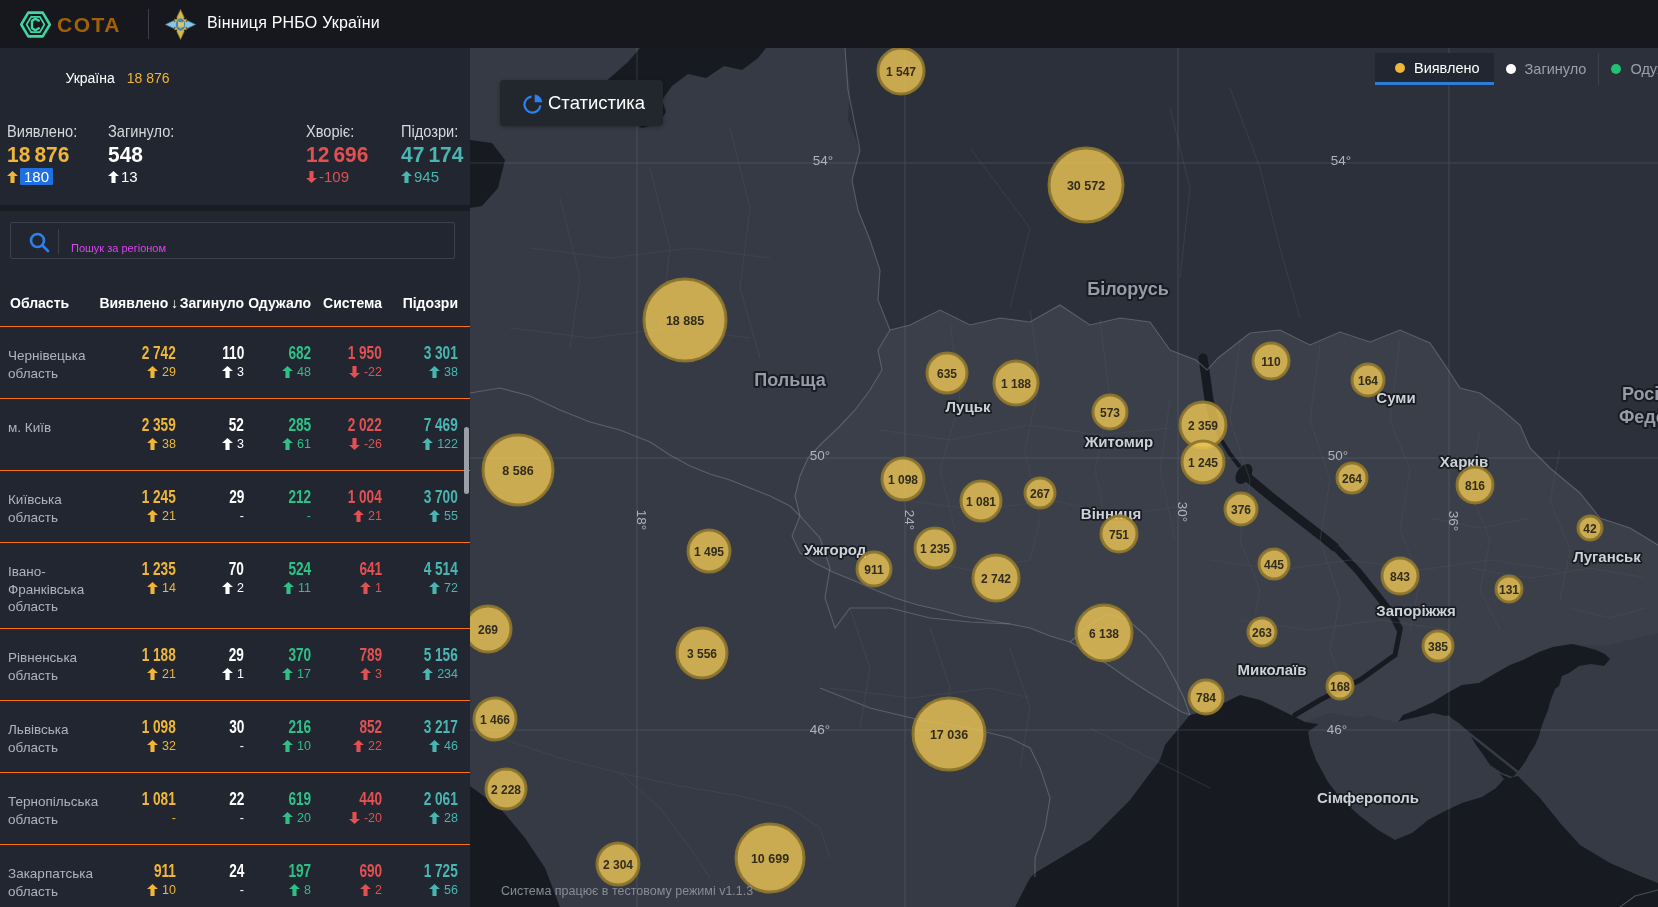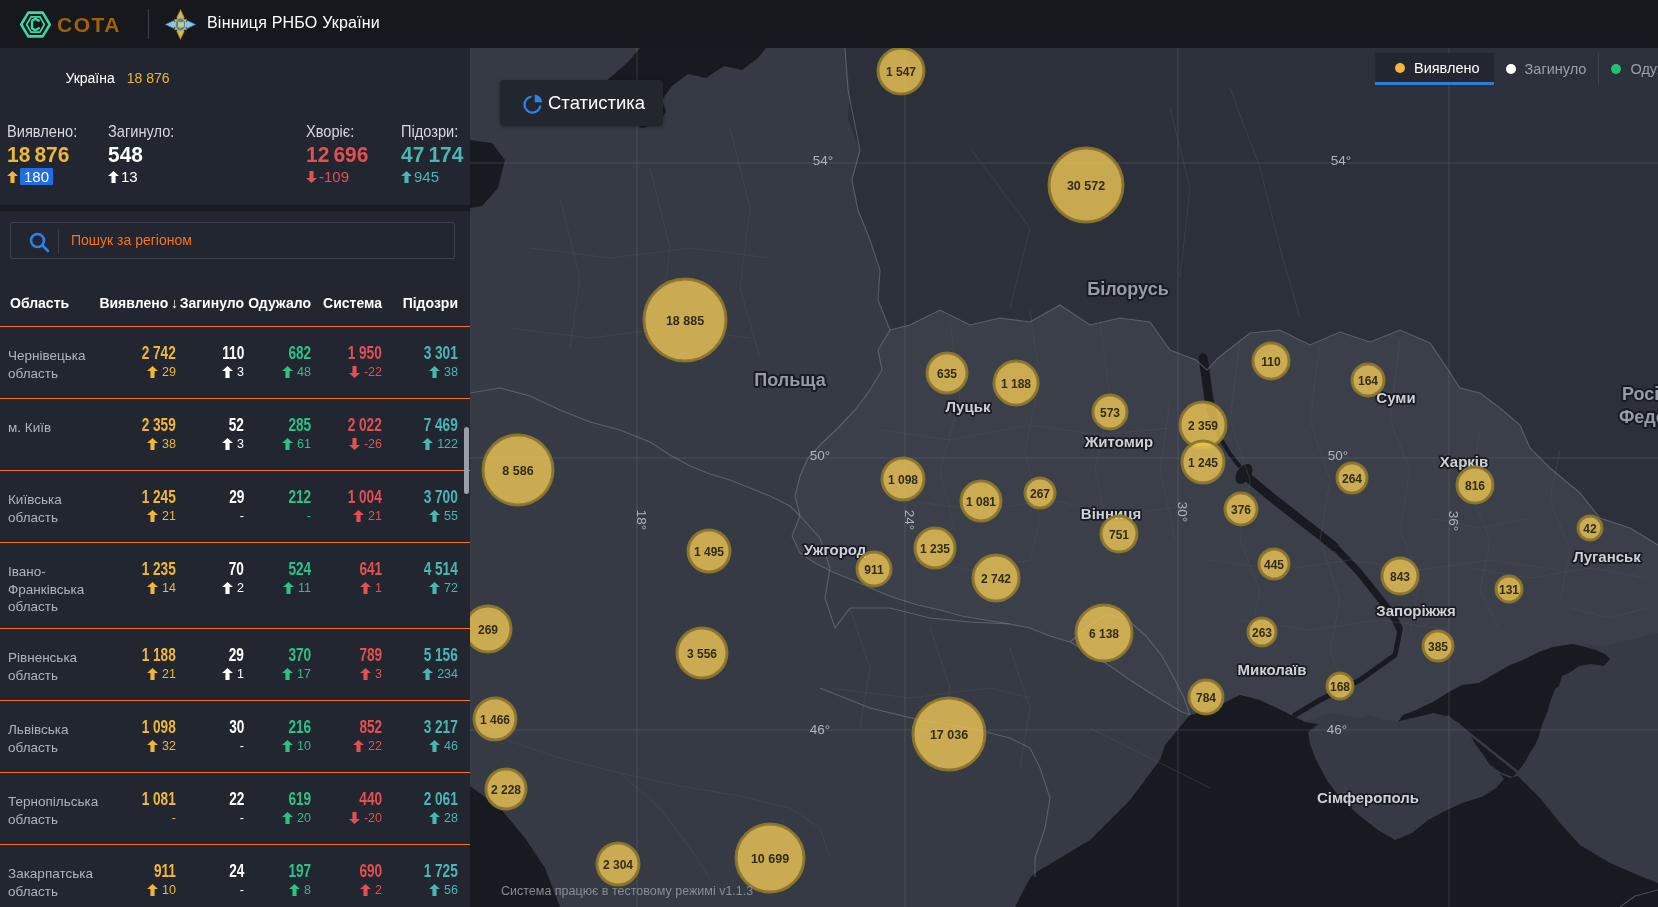--- a/index.html
+++ b/index.html
@@ -27,21 +27,21 @@
 .sc{position:absolute;top:0;white-space:nowrap}
 .sc .lb{font-size:17px;color:#d5d8dd;padding-top:17px;transform:scaleX(.86);transform-origin:0 50%}
 .sc .v{font-size:22.5px;line-height:26px;font-weight:bold;margin-top:0;transform:scaleX(.93);transform-origin:0 50%}
 .sc .d{font-size:15px;margin-top:0;display:flex;align-items:center}
 .sc .d .num{margin-left:2px}
 #sep1{position:absolute;left:0;top:157px;width:470px;height:6px;background:#191c22}
 
 #search{position:absolute;left:10px;top:174px;width:445px;height:37px;border:1px solid #3c414b;border-radius:2px}
 #search .ic{position:absolute;left:17px;top:8px}
 #search .dv{position:absolute;left:47px;top:6px;width:1px;height:25px;background:#3a3f48}
-#search .ph{position:absolute;left:60px;top:9px;font-size:14px;color:#f97316}
+#search .ph{position:absolute;left:60px;top:19px;font-size:11px;color:#d946ef}
 
 #thead{position:absolute;left:0;top:0;width:470px;height:60px;font-weight:bold;font-size:14px;color:#fff}
 #tbl{position:absolute;left:0;top:218px;width:470px;height:641px}
 .hc{position:absolute;top:29px}
 .row{position:absolute;left:0;width:470px;border-top:1px solid #f97316}
 .nm{position:absolute;left:8px;top:20px;width:160px;font-size:13.5px;line-height:17.5px;color:#aeb4be}
 .cv{position:absolute;text-align:right}
 .cv .v{font-size:17.5px;font-weight:bold;line-height:22px;transform:scaleX(.78);transform-origin:100% 50%}
 .cv .d{font-size:12.5px;margin-top:1px;display:flex;align-items:center;justify-content:flex-end}
 .cv .d .num{margin-left:4px}

